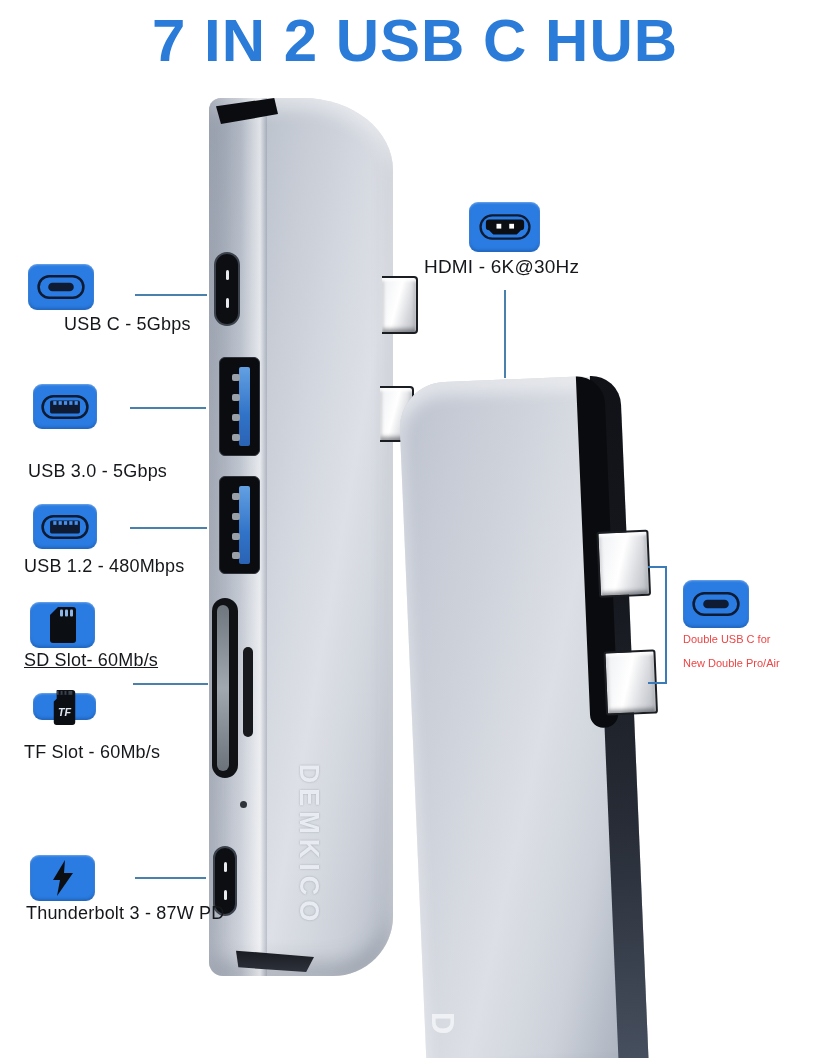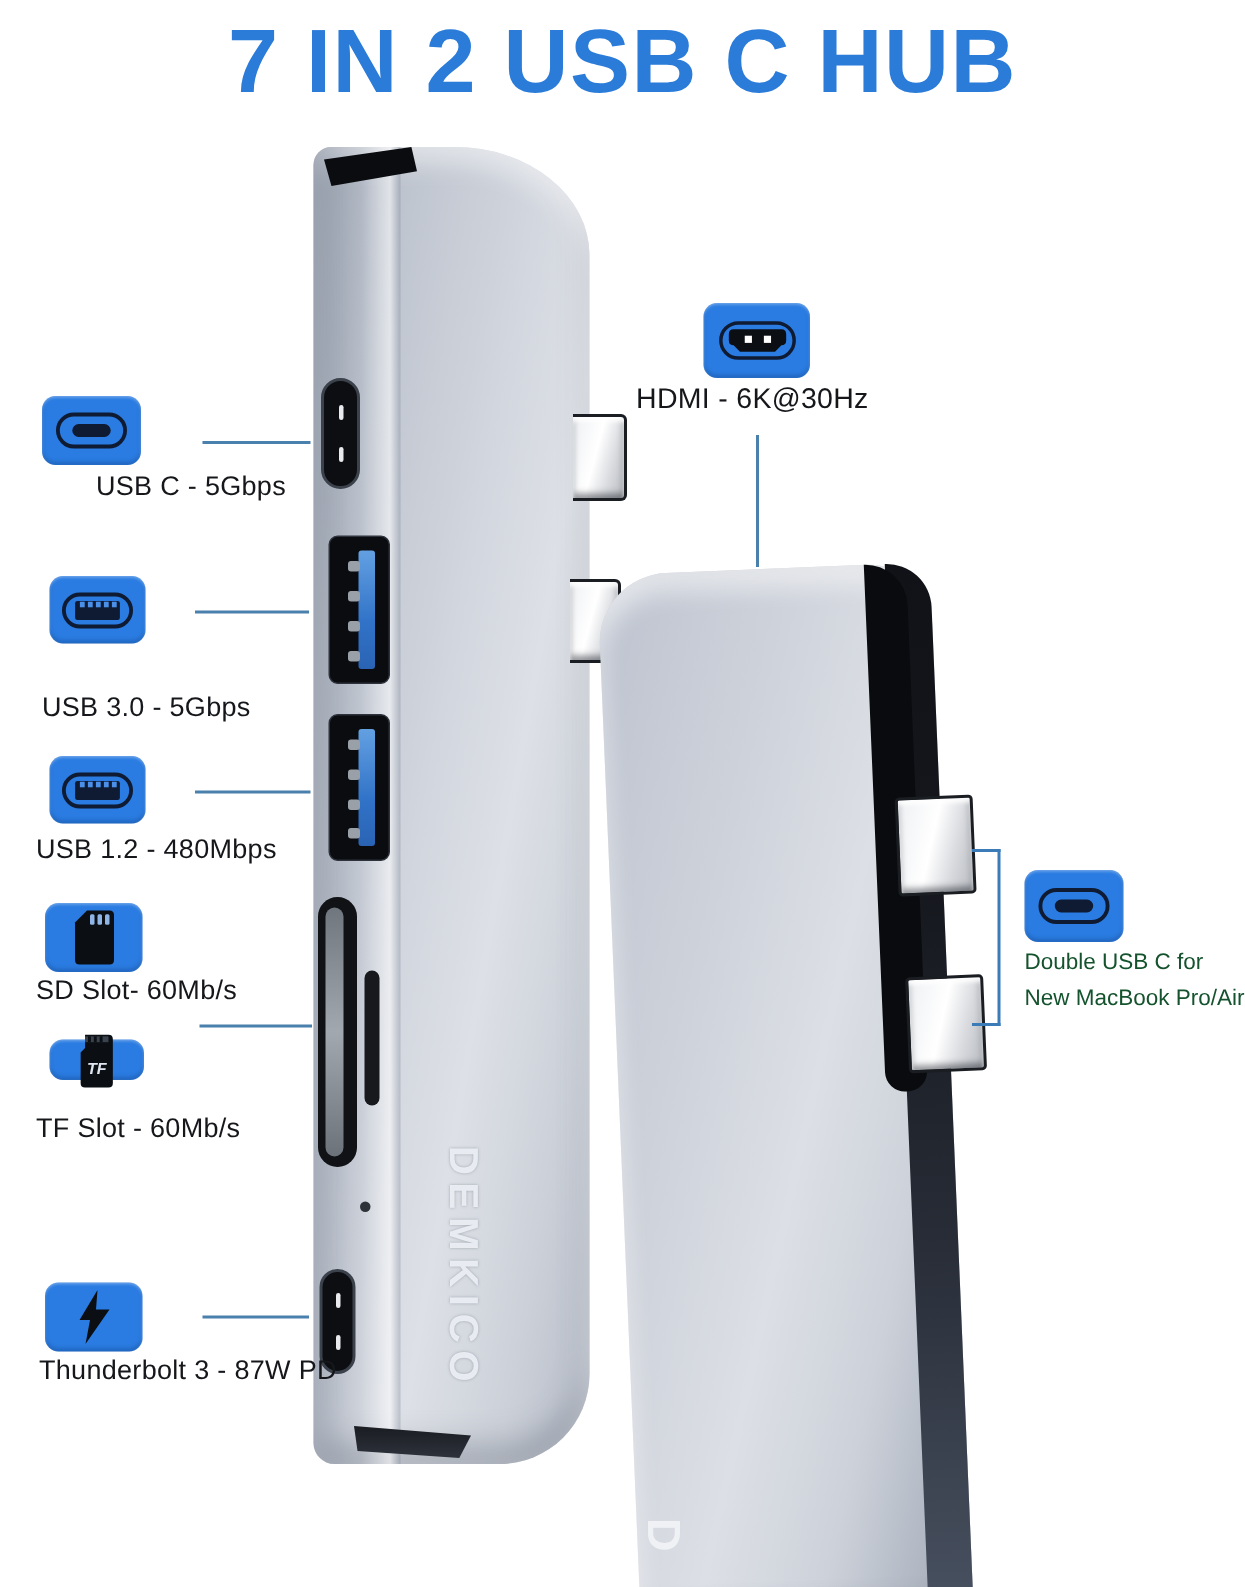--- a/index.html
+++ b/index.html
@@ -114,21 +114,21 @@
     position:absolute;font-size:18px;color:#15171b;white-space:nowrap;letter-spacing:.2px;
   }
   .cline{position:absolute;height:2px;background:var(--connector-line);}
   .vline{position:absolute;width:2px;background:var(--connector-line);}
   .bracket{
     position:absolute;left:648px;top:566px;width:19px;height:118px;
     border-top:2px solid var(--bracket-blue);
     border-right:2px solid var(--bracket-blue);
     border-bottom:2px solid var(--bracket-blue);
   }
-  .dusb-label{position:absolute;font-size:15px;color:#14532d;white-space:nowrap;}
+  .dusb-label{position:absolute;font-size:11px;color:#ef4444;white-space:nowrap;}
 </style>
 </head>
 <body>
 
 <div class="page">
 
   <h1 class="title">7 IN 2 USB C HUB</h1>
 
   <div class="hub-left">
     <div class="hub-left-face"></div>
@@ -222,21 +222,21 @@
     <div class="cline" style="left:130px;top:527px;width:77px;"></div>
 
     <div class="ibox" style="left:30px;top:602px;width:65px;height:46px;">
       <svg width="36" height="40" viewBox="0 0 34 40">
         <path d="M12 2 H27 Q30 2 30 5 V35 Q30 38 27 38 H7 Q4 38 4 35 V10 Z" fill="#0b0f14"></path>
         <rect x="14" y="4.5" width="3" height="7" rx="1" fill="#8fb4e6"></rect>
         <rect x="19" y="4.5" width="3" height="7" rx="1" fill="#8fb4e6"></rect>
         <rect x="24" y="4.5" width="3" height="7" rx="1" fill="#8fb4e6"></rect>
       </svg>
     </div>
-    <div class="clabel" style="left:24px;top:650px;">SD Slot- 60Mb/s</div>
+    <div class="clabel" style="left:24px;top:650px;text-decoration:underline;">SD Slot- 60Mb/s</div>
     <div class="cline" style="left:133px;top:683px;width:75px;"></div>
 
     <div class="ibox" style="left:33px;top:693px;width:63px;height:27px;">
       <svg width="31" height="41" viewBox="0 0 30 42">
         <path d="M7 4 H23 Q26 4 26 7 V37 Q26 40 23 40 H7 Q4 40 4 37 V16 L7 13 Z" fill="#0b0f14"></path>
         <rect x="7" y="5" width="16" height="4" fill="#3a424e"></rect>
         <rect x="9" y="5" width="2" height="4" fill="#0b0f14"></rect>
         <rect x="13" y="5" width="2" height="4" fill="#0b0f14"></rect>
         <rect x="17" y="5" width="2" height="4" fill="#0b0f14"></rect>
         <text x="15" y="31" font-size="11" font-weight="bold" font-style="italic" text-anchor="middle" fill="#dfe6f0" font-family="Liberation Sans, sans-serif">TF</text>
@@ -264,16 +264,16 @@
     <div class="vline" style="left:504px;top:290px;height:88px;"></div>
 
     <div class="bracket"></div>
     <div class="ibox" style="left:683px;top:580px;width:66px;height:48px;">
       <svg width="52" height="32" viewBox="0 0 48 30">
         <rect x="3" y="5" width="42" height="20" rx="10" fill="none" stroke="var(--glyph-dark)" stroke-width="2.4"></rect>
         <rect x="12" y="11" width="24" height="8" rx="4" fill="var(--glyph-dark)"></rect>
       </svg>
     </div>
     <div class="dusb-label" style="left:683px;top:633px;">Double USB C for</div>
-    <div class="dusb-label" style="left:683px;top:657px;">New MacBook Pro/Air</div>
+    <div class="dusb-label" style="left:683px;top:657px;">New Double Pro/Air</div>
 
   </div>
 </div>
 
 </body></html>

